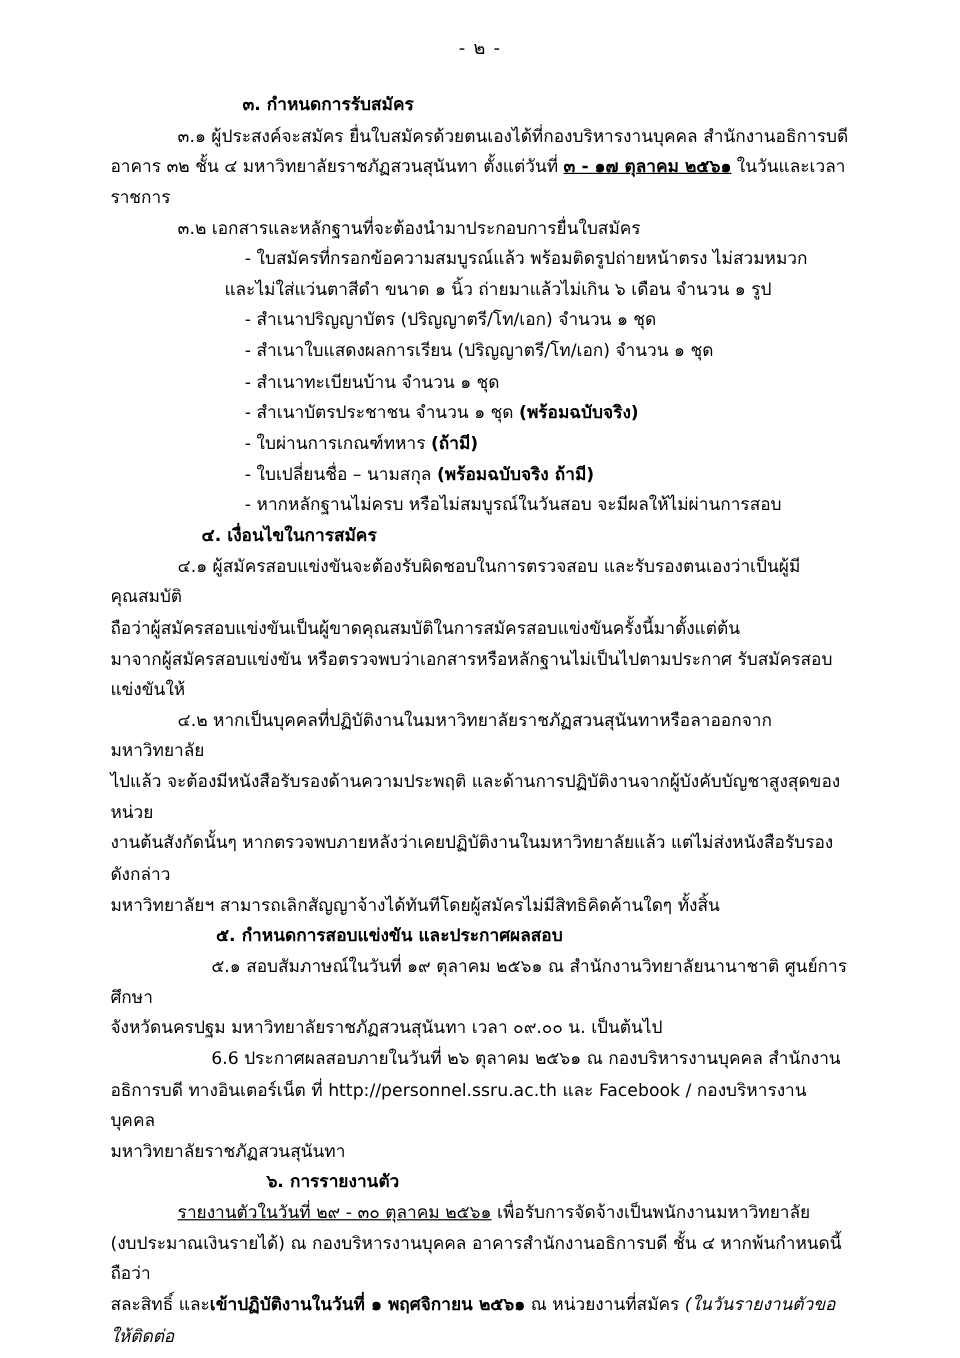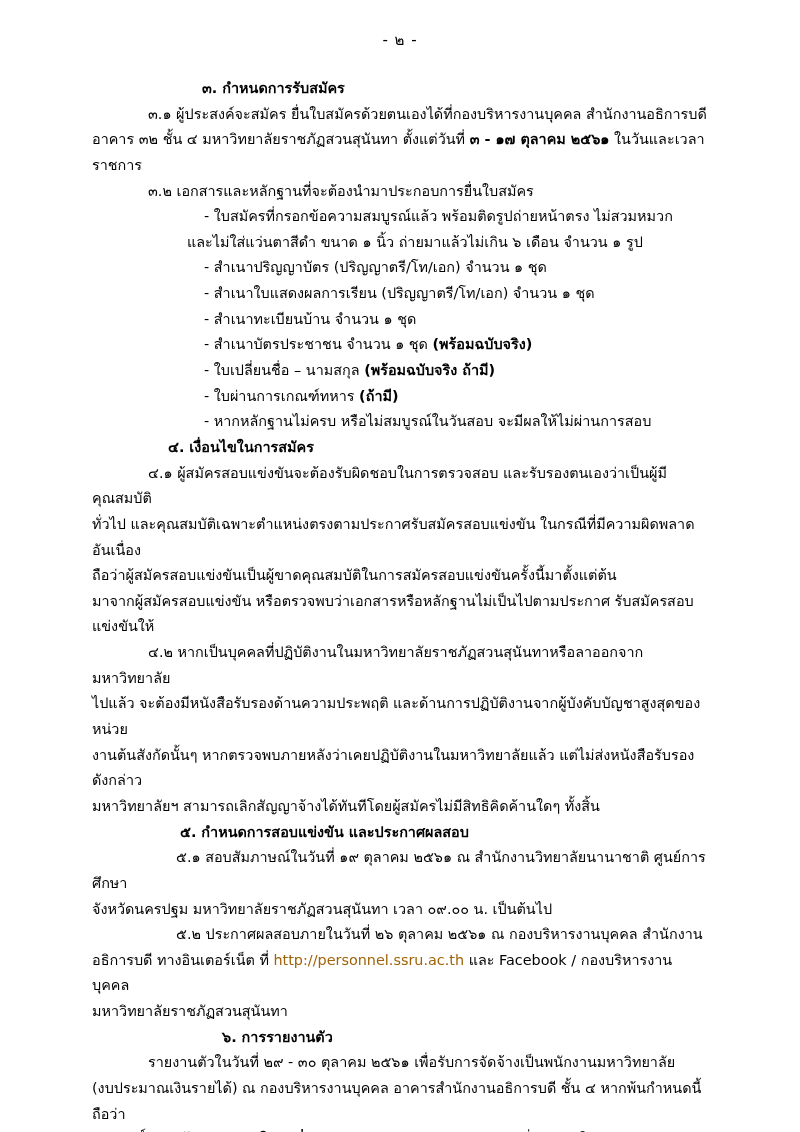--- a/index.html
+++ b/index.html
@@ -65,62 +65,62 @@
   .flat {
     text-indent: 0;
   }
   .sub-indent {
     text-indent: 84px;
   }
   b, .b {
     font-weight: bold;
   }
   .u {
+    text-decoration: underline;
     text-align: right;
   }
   .ital {
     font-style: italic;
   }
   .link {
-    color: #a16207;
+    color: #000000;
     text-decoration: none;
   }
 </style>
 </head>
 <body>
 
 <div class="page">
   <p class="page-number">- ๒ -</p>
   <div class="doc-body">
       <p class="head">๓. กำหนดการรับสมัคร</p>
       <p class="indent1"><span>๓.๑ ผู้ประสงค์จะสมัคร  ยื่นใบสมัครด้วยตนเองได้ที่กองบริหารงานบุคคล  สำนักงานอธิการบดี</span></p>
       <p class="flat"><span>อาคาร ๓๒ ชั้น ๔ มหาวิทยาลัยราชภัฏสวนสุนันทา ตั้งแต่วันที่ </span><span class="b u">๓ - ๑๗ ตุลาคม ๒๕๖๑</span><span> ในวันและเวลาราชการ</span></p>
       <p class="indent1"><span>๓.๒ เอกสารและหลักฐานที่จะต้องนำมาประกอบการยื่นใบสมัคร</span></p>
       <p class="dash"><span>- ใบสมัครที่กรอกข้อความสมบูรณ์แล้ว พร้อมติดรูปถ่ายหน้าตรง ไม่สวมหมวก</span></p>
       <p class="dash-cont"><span>และไม่ใส่แว่นตาสีดำ ขนาด ๑ นิ้ว ถ่ายมาแล้วไม่เกิน ๖ เดือน จำนวน ๑ รูป</span></p>
       <p class="dash"><span>- สำเนาปริญญาบัตร (ปริญญาตรี/โท/เอก) จำนวน ๑ ชุด</span></p>
       <p class="dash"><span>- สำเนาใบแสดงผลการเรียน (ปริญญาตรี/โท/เอก) จำนวน ๑ ชุด</span></p>
       <p class="dash"><span>- สำเนาทะเบียนบ้าน จำนวน ๑ ชุด</span></p>
       <p class="dash"><span>- สำเนาบัตรประชาชน จำนวน ๑ ชุด </span><span class="b">(พร้อมฉบับจริง)</span></p>
+      <p class="dash"><span>- ใบผ่านการเกณฑ์ทหาร </span><span class="b">(ถ้ามี)</span></p>
       <p class="dash"><span>- ใบเปลี่ยนชื่อ – นามสกุล </span><span class="b">(พร้อมฉบับจริง ถ้ามี)</span></p>
-      <p class="dash"><span>- ใบผ่านการเกณฑ์ทหาร </span><span class="b">(ถ้ามี)</span></p>
       <p class="dash"><span>- หากหลักฐานไม่ครบ หรือไม่สมบูรณ์ในวันสอบ จะมีผลให้ไม่ผ่านการสอบ</span></p>
       <p class="head-2">๔. เงื่อนไขในการสมัคร</p>
       <p class="indent1"><span>๔.๑ ผู้สมัครสอบแข่งขันจะต้องรับผิดชอบในการตรวจสอบ และรับรองตนเองว่าเป็นผู้มีคุณสมบัติ</span></p>
-      <p class="flat"><span>ทั่วไป และคุณสมบัติเฉพาะตำแหน่งตรงตามประกาศรับสมัครสอบแข่งขัน ในกรณีที่มีความผิดพลาด อันเนื่อง</span></p>
       <p class="flat"><span>ถือว่าผู้สมัครสอบแข่งขันเป็นผู้ขาดคุณสมบัติในการสมัครสอบแข่งขันครั้งนี้มาตั้งแต่ต้น</span></p>
       <p class="flat"><span>มาจากผู้สมัครสอบแข่งขัน หรือตรวจพบว่าเอกสารหรือหลักฐานไม่เป็นไปตามประกาศ รับสมัครสอบแข่งขันให้</span></p>
       <p class="indent1"><span>๔.๒ หากเป็นบุคคลที่ปฏิบัติงานในมหาวิทยาลัยราชภัฏสวนสุนันทาหรือลาออกจากมหาวิทยาลัย</span></p>
       <p class="flat"><span>ไปแล้ว จะต้องมีหนังสือรับรองด้านความประพฤติ และด้านการปฏิบัติงานจากผู้บังคับบัญชาสูงสุดของหน่วย</span></p>
       <p class="flat"><span>งานต้นสังกัดนั้นๆ หากตรวจพบภายหลังว่าเคยปฏิบัติงานในมหาวิทยาลัยแล้ว แต่ไม่ส่งหนังสือรับรองดังกล่าว</span></p>
       <p class="flat"><span>มหาวิทยาลัยฯ สามารถเลิกสัญญาจ้างได้ทันทีโดยผู้สมัครไม่มีสิทธิคิดค้านใดๆ ทั้งสิ้น</span></p>
       <p class="head-3">๕. กำหนดการสอบแข่งขัน และประกาศผลสอบ</p>
       <p class="sub-indent"><span>๕.๑ สอบสัมภาษณ์ในวันที่ ๑๙ ตุลาคม ๒๕๖๑ ณ สำนักงานวิทยาลัยนานาชาติ ศูนย์การศึกษา</span></p>
       <p class="flat"><span>จังหวัดนครปฐม มหาวิทยาลัยราชภัฏสวนสุนันทา เวลา ๐๙.๐๐ น. เป็นต้นไป</span></p>
-      <p class="sub-indent"><span>๕.๒ ประกาศผลสอบภายในวันที่  ๒๖  ตุลาคม  ๒๕๖๑  ณ  กองบริหารงานบุคคล  สำนักงาน</span></p>
+      <p class="sub-indent"><span>6.6 ประกาศผลสอบภายในวันที่  ๒๖  ตุลาคม  ๒๕๖๑  ณ  กองบริหารงานบุคคล  สำนักงาน</span></p>
       <p class="flat"><span>อธิการบดี ทางอินเตอร์เน็ต ที่ </span><a class="link" href="#">http://personnel.ssru.ac.th</a><span>  และ  Facebook / กองบริหารงานบุคคล</span></p>
       <p class="flat"><span>มหาวิทยาลัยราชภัฏสวนสุนันทา</span></p>
       <p class="head-4">๖. การรายงานตัว</p>
       <p class="indent1"><span class="u">รายงานตัวในวันที่ ๒๙  -  ๓๐ ตุลาคม  ๒๕๖๑</span><span> เพื่อรับการจัดจ้างเป็นพนักงานมหาวิทยาลัย</span></p>
       <p class="flat"><span>(งบประมาณเงินรายได้) ณ  กองบริหารงานบุคคล  อาคารสำนักงานอธิการบดี ชั้น  ๔  หากพ้นกำหนดนี้ถือว่า</span></p>
       <p class="flat"><span>สละสิทธิ์ และ</span><span class="b">เข้าปฏิบัติงานในวันที่ ๑ พฤศจิกายน ๒๕๖๑</span><span> ณ หน่วยงานที่สมัคร </span><span class="ital">(ในวันรายงานตัวขอให้ติดต่อ</span></p>
     </div>
 </div>
 
 </body></html>

